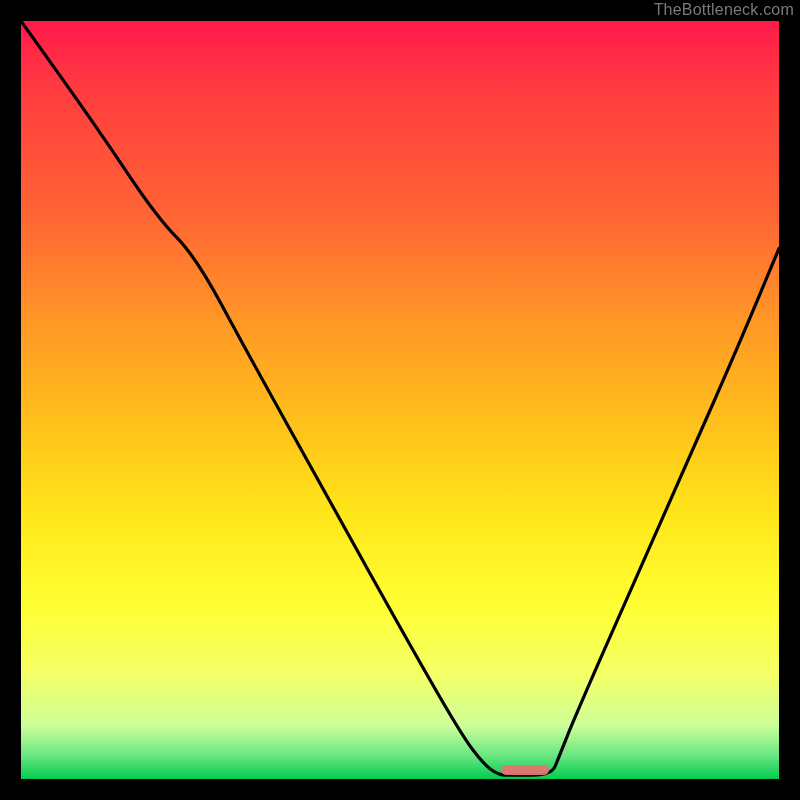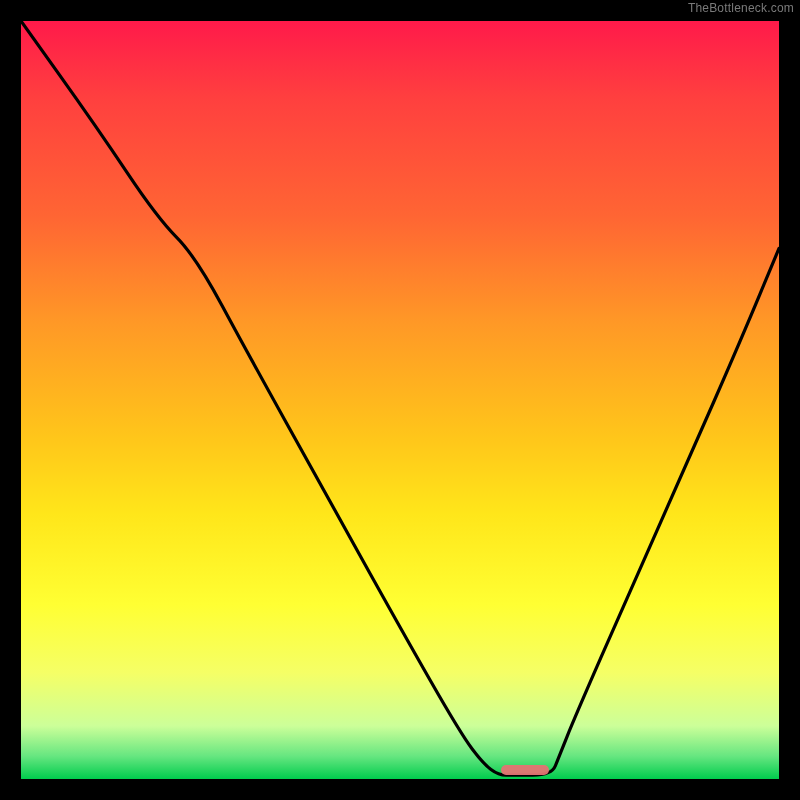--- a/index.html
+++ b/index.html
@@ -48,21 +48,21 @@
     left: 0;
     top: 0;
     width: 758px;
     height: 758px;
   }
   .watermark {
     position: absolute;
     top: 1px;
     right: 6px;
     color: #7a7a7a;
-    font-size: 12px;
+    font-size: 16px;
     font-weight: 500;
     letter-spacing: 0.2px;
     user-select: none;
   }
 </style>
 </head>
 <body>
 
 <div class="frame">
   <div class="plot-area">

